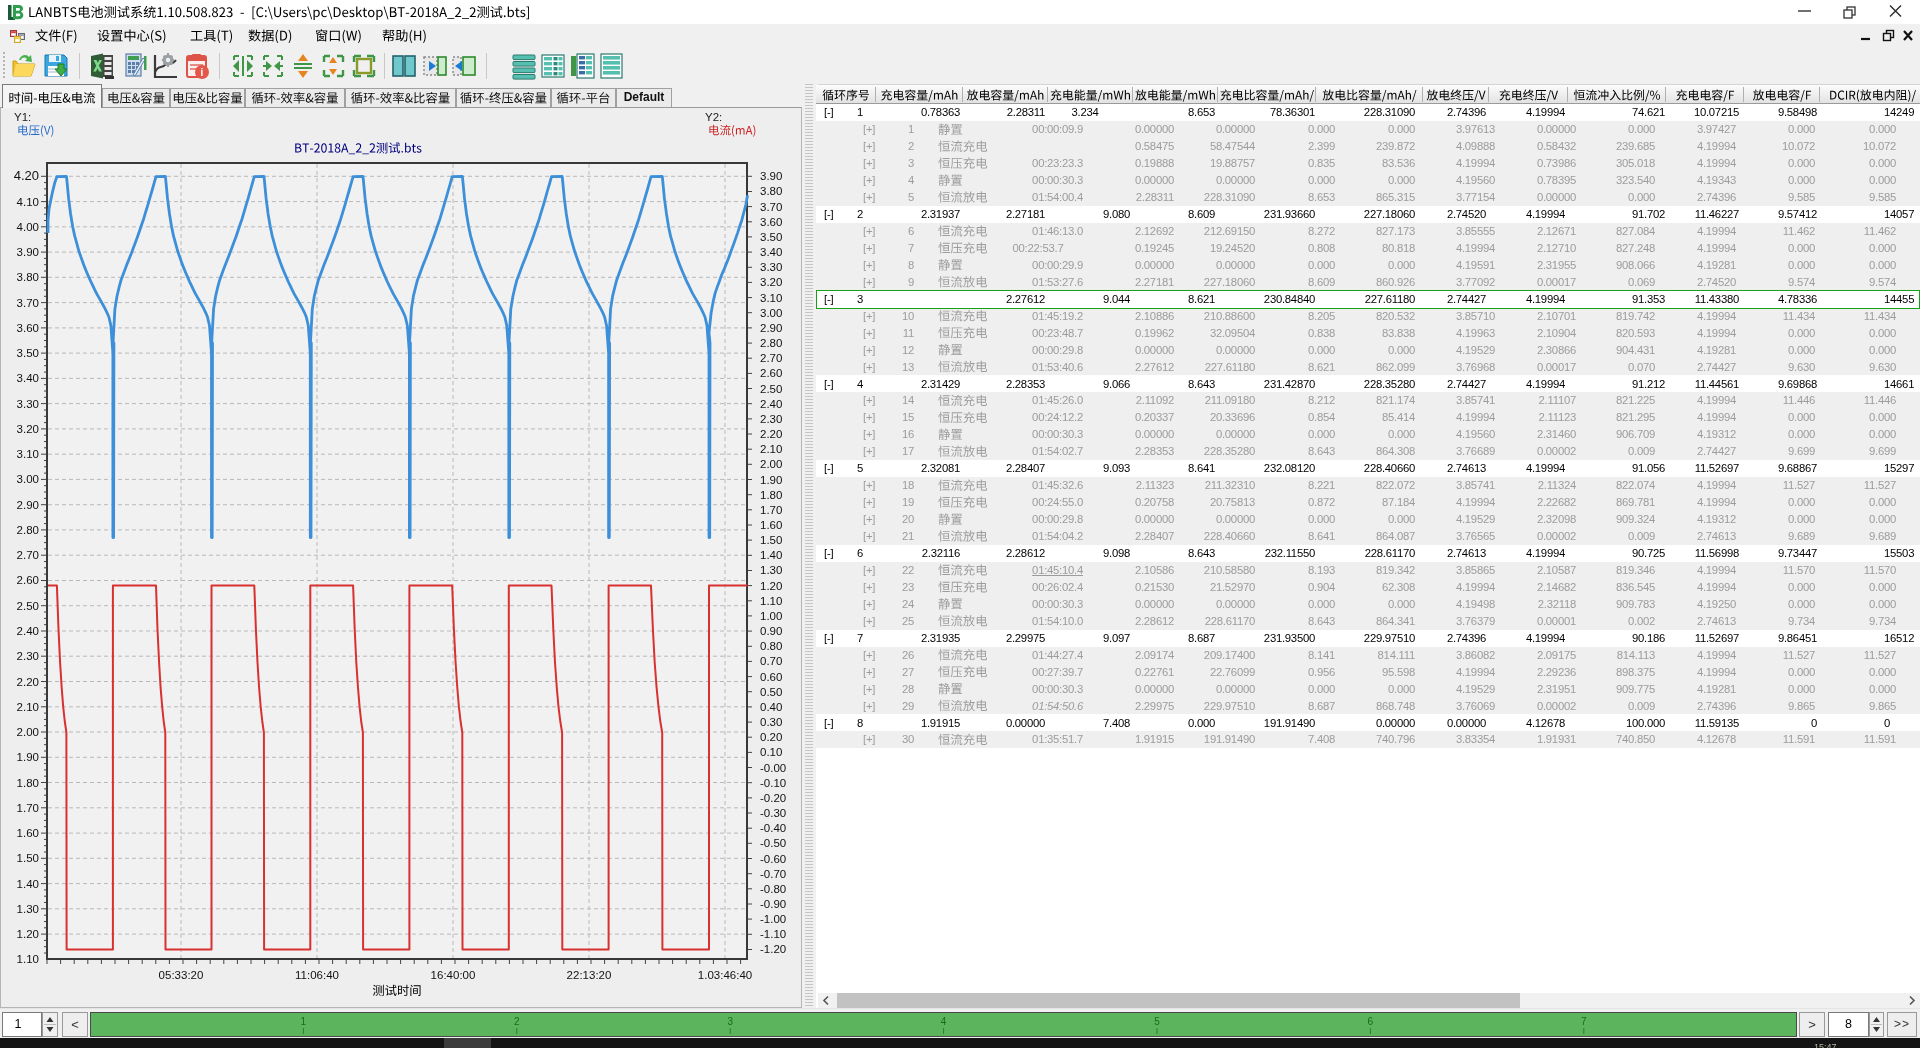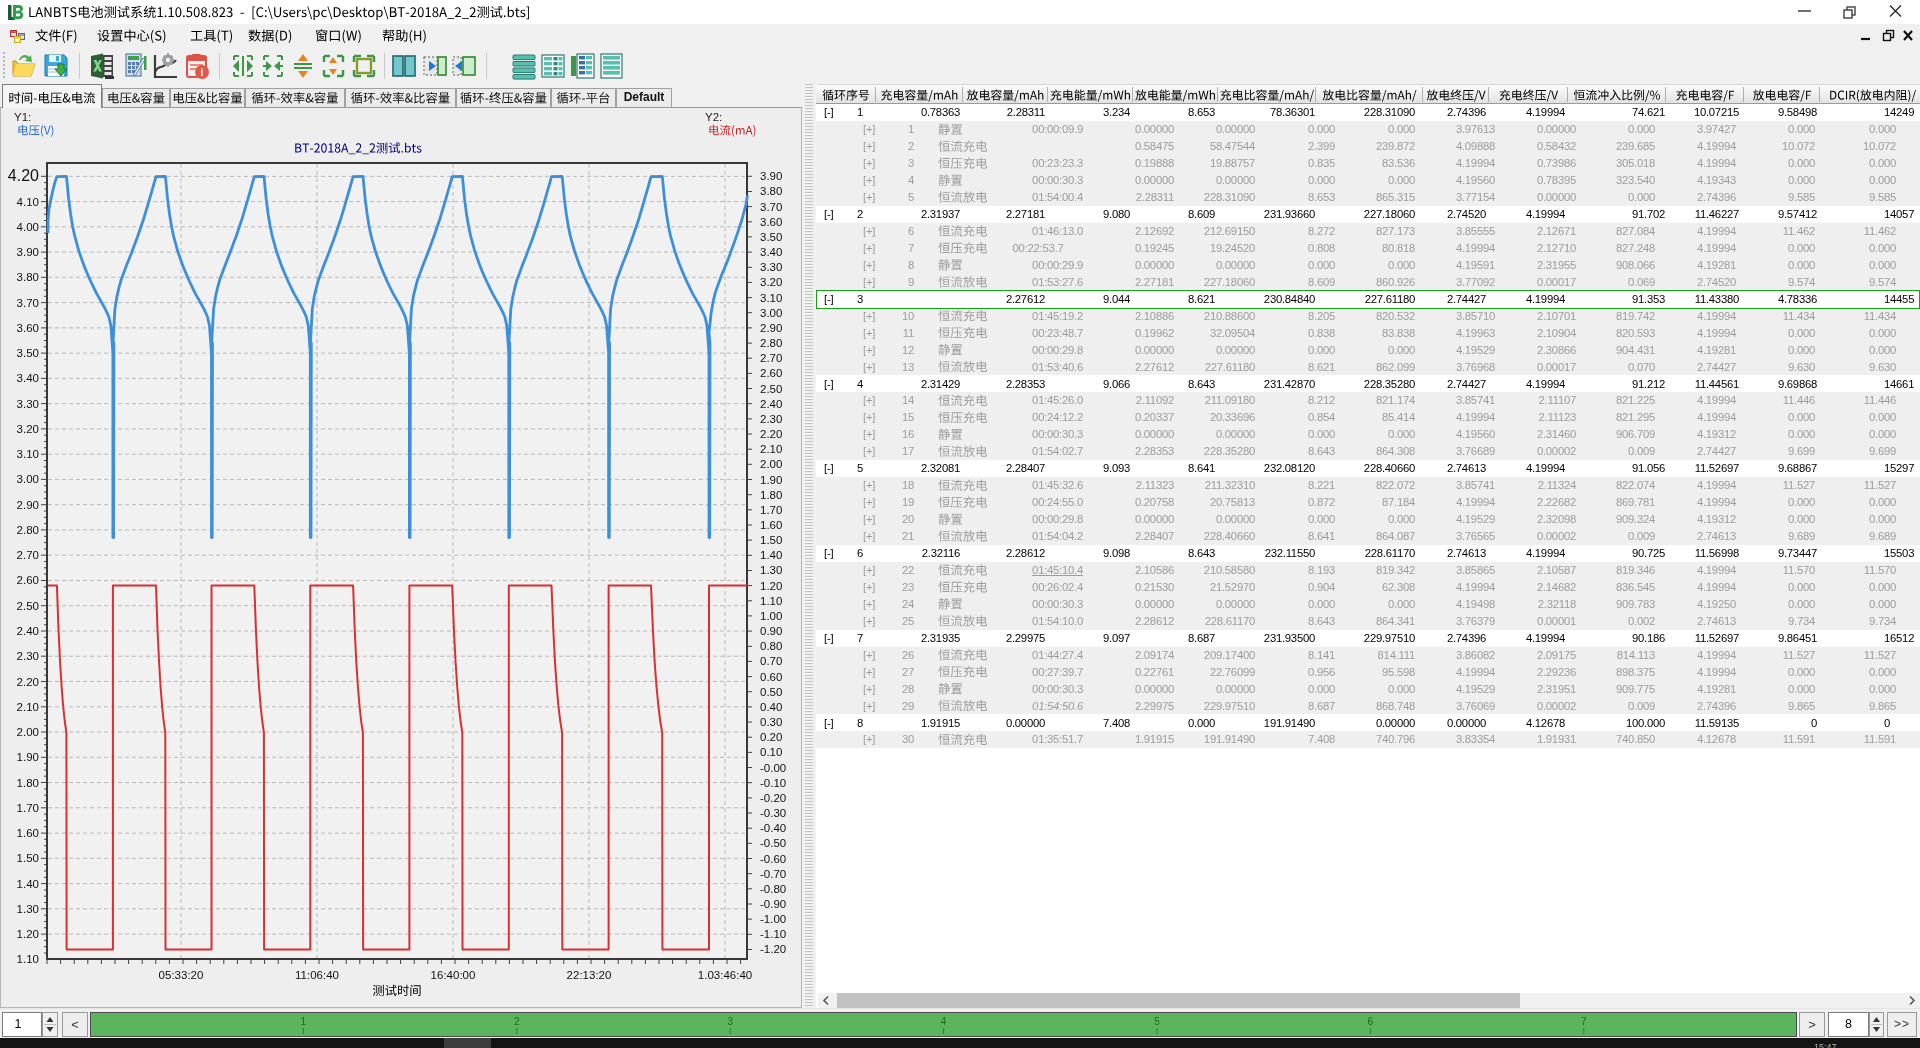--- a/index.html
+++ b/index.html
@@ -225,21 +225,21 @@
       <path d="M453 164 V958" stroke="#b9b9b9" stroke-width="1" stroke-dasharray="4 3" fill="none"></path>
       <path d="M589 164 V958" stroke="#b9b9b9" stroke-width="1" stroke-dasharray="4 3" fill="none"></path>
       <path d="M725 164 V958" stroke="#b9b9b9" stroke-width="1" stroke-dasharray="4 3" fill="none"></path>
       <path d="M41 176.3 h6 M44 182.6 h3 M44 188.9 h3 M44 195.2 h3 M41 201.6 h6 M44 207.9 h3 M44 214.2 h3 M44 220.5 h3 M41 226.8 h6 M44 233.1 h3 M44 239.4 h3 M44 245.8 h3 M41 252.1 h6 M44 258.4 h3 M44 264.7 h3 M44 271.0 h3 M41 277.3 h6 M44 283.7 h3 M44 290.0 h3 M44 296.3 h3 M41 302.6 h6 M44 308.9 h3 M44 315.2 h3 M44 321.5 h3 M41 327.9 h6 M44 334.2 h3 M44 340.5 h3 M44 346.8 h3 M41 353.1 h6 M44 359.4 h3 M44 365.7 h3 M44 372.1 h3 M41 378.4 h6 M44 384.7 h3 M44 391.0 h3 M44 397.3 h3 M41 403.6 h6 M44 410.0 h3 M44 416.3 h3 M44 422.6 h3 M41 428.9 h6 M44 435.2 h3 M44 441.5 h3 M44 447.8 h3 M41 454.2 h6 M44 460.5 h3 M44 466.8 h3 M44 473.1 h3 M41 479.4 h6 M44 485.7 h3 M44 492.0 h3 M44 498.4 h3 M41 504.7 h6 M44 511.0 h3 M44 517.3 h3 M44 523.6 h3 M41 529.9 h6 M44 536.3 h3 M44 542.6 h3 M44 548.9 h3 M41 555.2 h6 M44 561.5 h3 M44 567.8 h3 M44 574.1 h3 M41 580.5 h6 M44 586.8 h3 M44 593.1 h3 M44 599.4 h3 M41 605.7 h6 M44 612.0 h3 M44 618.4 h3 M44 624.7 h3 M41 631.0 h6 M44 637.3 h3 M44 643.6 h3 M44 649.9 h3 M41 656.2 h6 M44 662.6 h3 M44 668.9 h3 M44 675.2 h3 M41 681.5 h6 M44 687.8 h3 M44 694.1 h3 M44 700.4 h3 M41 706.8 h6 M44 713.1 h3 M44 719.4 h3 M44 725.7 h3 M41 732.0 h6 M44 738.3 h3 M44 744.7 h3 M44 751.0 h3 M41 757.3 h6 M44 763.6 h3 M44 769.9 h3 M44 776.2 h3 M41 782.5 h6 M44 788.9 h3 M44 795.2 h3 M44 801.5 h3 M41 807.8 h6 M44 814.1 h3 M44 820.4 h3 M44 826.7 h3 M41 833.1 h6 M44 839.4 h3 M44 845.7 h3 M44 852.0 h3 M41 858.3 h6 M44 864.6 h3 M44 871.0 h3 M44 877.3 h3 M41 883.6 h6 M44 889.9 h3 M44 896.2 h3 M44 902.5 h3 M41 908.8 h6 M44 915.2 h3 M44 921.5 h3 M44 927.8 h3 M41 934.1 h6 M44 940.4 h3 M44 946.7 h3 M44 953.0 h3 M747 176.3 h5 M747 191.5 h5 M747 206.6 h5 M747 221.8 h5 M747 236.9 h5 M747 252.1 h5 M747 267.3 h5 M747 282.4 h5 M747 297.6 h5 M747 312.7 h5 M747 327.9 h5 M747 343.1 h5 M747 358.2 h5 M747 373.4 h5 M747 388.5 h5 M747 403.7 h5 M747 418.9 h5 M747 434.0 h5 M747 449.2 h5 M747 464.3 h5 M747 479.5 h5 M747 494.7 h5 M747 509.8 h5 M747 525.0 h5 M747 540.1 h5 M747 555.3 h5 M747 570.5 h5 M747 585.6 h5 M747 600.8 h5 M747 615.9 h5 M747 631.1 h5 M747 646.3 h5 M747 661.4 h5 M747 676.6 h5 M747 691.7 h5 M747 706.9 h5 M747 722.1 h5 M747 737.2 h5 M747 752.4 h5 M747 767.5 h5 M747 782.7 h5 M747 797.9 h5 M747 813.0 h5 M747 828.2 h5 M747 843.3 h5 M747 858.5 h5 M747 873.7 h5 M747 888.8 h5 M747 904.0 h5 M747 919.1 h5 M747 934.3 h5 M747 949.5 h5 M47.0 959 v5 M60.6 959 v5 M74.2 959 v5 M87.8 959 v5 M101.4 959 v5 M115.0 959 v5 M128.6 959 v5 M142.2 959 v5 M155.8 959 v5 M169.4 959 v5 M183.0 959 v5 M196.6 959 v5 M210.2 959 v5 M223.8 959 v5 M237.4 959 v5 M251.0 959 v5 M264.6 959 v5 M278.2 959 v5 M291.8 959 v5 M305.4 959 v5 M319.0 959 v5 M332.6 959 v5 M346.2 959 v5 M359.8 959 v5 M373.4 959 v5 M387.0 959 v5 M400.6 959 v5 M414.2 959 v5 M427.8 959 v5 M441.4 959 v5 M455.0 959 v5 M468.6 959 v5 M482.2 959 v5 M495.8 959 v5 M509.4 959 v5 M523.0 959 v5 M536.6 959 v5 M550.2 959 v5 M563.8 959 v5 M577.4 959 v5 M591.0 959 v5 M604.6 959 v5 M618.2 959 v5 M631.8 959 v5 M645.4 959 v5 M659.0 959 v5 M672.6 959 v5 M686.2 959 v5 M699.8 959 v5 M713.4 959 v5 M727.0 959 v5 M740.6 959 v5" stroke="#444" stroke-width="1" fill="none"></path>
       <rect x="47" y="163" width="700" height="796" fill="none" stroke="#383838" stroke-width="2"></rect>
       <path d="M48.0 585.6 L48.0 585.6 L56.9 585.6 L58.5 629.3 L60.1 662.5 L61.7 687.7 L63.2 706.9 L64.8 721.5 L66.4 732.5 L66.6 949.5 L112.9 949.5 L112.9 585.6 L156.0 585.6 L157.5 629.3 L159.1 662.5 L160.6 687.7 L162.2 706.9 L163.7 721.5 L165.3 732.5 L165.5 949.5 L211.5 949.5 L211.5 585.6 L254.3 585.6 L255.9 629.3 L257.5 662.5 L259.1 687.7 L260.7 706.9 L262.3 721.5 L263.9 732.5 L264.1 949.5 L310.3 949.5 L310.3 585.6 L353.1 585.6 L354.7 629.3 L356.3 662.5 L358.0 687.7 L359.6 706.9 L361.2 721.5 L362.9 732.5 L363.1 949.5 L409.4 949.5 L409.4 585.6 L452.2 585.6 L453.9 629.3 L455.6 662.5 L457.3 687.7 L458.9 706.9 L460.6 721.5 L462.3 732.5 L462.5 949.5 L508.8 949.5 L508.8 585.6 L551.5 585.6 L553.3 629.3 L555.0 662.5 L556.8 687.7 L558.5 706.9 L560.3 721.5 L562.1 732.5 L562.3 949.5 L608.6 949.5 L608.6 585.6 L651.0 585.6 L652.9 629.3 L654.7 662.5 L656.6 687.7 L658.5 706.9 L660.3 721.5 L662.2 732.5 L662.4 949.5 L709.0 949.5 L709.0 585.6 L747.5 585.6" stroke="#d93030" stroke-width="2" fill="none" stroke-linejoin="round"></path>
       <path d="M48.0 232.9 L48.0 232.9 L48.0 220.4 L49.0 209.1 L51.0 199.0 L53.0 189.8 L54.9 182.3 L56.9 176.6 L66.4 176.3 L66.6 177.3 L68.6 198.4 L70.6 214.0 L72.6 226.3 L74.7 235.9 L76.7 243.2 L78.7 250.5 L80.7 256.4 L82.7 261.9 L84.7 267.4 L86.7 272.2 L88.7 276.9 L90.8 281.5 L92.8 285.7 L94.8 289.8 L96.8 293.9 L98.8 297.4 L100.8 300.9 L102.8 304.5 L104.8 308.2 L106.8 312.3 L108.9 317.0 L110.9 325.8 L112.9 353.1 L112.9 537.5 L113.6 537.5 L113.9 343.0 L112.9 345.5 L114.9 308.9 L117.0 296.2 L119.0 287.6 L121.1 279.9 L123.1 274.4 L125.2 268.9 L127.2 263.6 L129.3 258.5 L131.4 253.3 L133.4 247.8 L135.5 242.3 L137.5 236.7 L139.6 230.7 L141.6 224.7 L143.7 218.7 L145.7 211.9 L147.8 205.1 L149.8 198.2 L151.9 191.0 L153.9 183.8 L156.0 176.6 L165.3 176.3 L165.5 177.3 L167.5 198.4 L169.5 214.0 L171.5 226.3 L173.5 235.9 L175.5 243.2 L177.5 250.5 L179.5 256.4 L181.5 261.9 L183.5 267.4 L185.5 272.2 L187.5 276.9 L189.5 281.5 L191.5 285.7 L193.5 289.8 L195.5 293.9 L197.5 297.4 L199.5 300.9 L201.5 304.5 L203.5 308.2 L205.5 312.3 L207.5 317.0 L209.5 325.8 L211.5 353.1 L211.5 537.5 L212.2 537.5 L212.5 343.0 L211.5 345.5 L213.6 308.9 L215.6 296.2 L217.6 287.6 L219.7 279.9 L221.7 274.4 L223.7 268.9 L225.8 263.6 L227.8 258.5 L229.8 253.3 L231.9 247.8 L233.9 242.3 L236.0 236.7 L238.0 230.7 L240.0 224.7 L242.1 218.7 L244.1 211.9 L246.1 205.1 L248.2 198.2 L250.2 191.0 L252.2 183.8 L254.3 176.6 L263.9 176.3 L264.1 177.3 L266.1 198.4 L268.1 214.0 L270.2 226.3 L272.2 235.9 L274.2 243.2 L276.2 250.5 L278.2 256.4 L280.2 261.9 L282.2 267.4 L284.2 272.2 L286.2 276.9 L288.2 281.5 L290.2 285.7 L292.2 289.8 L294.2 293.9 L296.2 297.4 L298.2 300.9 L300.2 304.5 L302.2 308.2 L304.3 312.3 L306.3 317.0 L308.3 325.8 L310.3 353.1 L310.3 537.5 L311.0 537.5 L311.3 343.0 L310.3 345.5 L312.3 308.9 L314.3 296.2 L316.4 287.6 L318.4 279.9 L320.5 274.4 L322.5 268.9 L324.5 263.6 L326.6 258.5 L328.6 253.3 L330.6 247.8 L332.7 242.3 L334.7 236.7 L336.8 230.7 L338.8 224.7 L340.8 218.7 L342.9 211.9 L344.9 205.1 L346.9 198.2 L349.0 191.0 L351.0 183.8 L353.1 176.6 L362.9 176.3 L363.1 177.3 L365.1 198.4 L367.1 214.0 L369.1 226.3 L371.1 235.9 L373.1 243.2 L375.2 250.5 L377.2 256.4 L379.2 261.9 L381.2 267.4 L383.2 272.2 L385.2 276.9 L387.2 281.5 L389.2 285.7 L391.3 289.8 L393.3 293.9 L395.3 297.4 L397.3 300.9 L399.3 304.5 L401.3 308.2 L403.3 312.3 L405.3 317.0 L407.4 325.8 L409.4 353.1 L409.4 537.5 L410.1 537.5 L410.4 343.0 L409.4 345.5 L411.4 308.9 L413.4 296.2 L415.5 287.6 L417.5 279.9 L419.6 274.4 L421.6 268.9 L423.6 263.6 L425.7 258.5 L427.7 253.3 L429.8 247.8 L431.8 242.3 L433.8 236.7 L435.9 230.7 L437.9 224.7 L440.0 218.7 L442.0 211.9 L444.0 205.1 L446.1 198.2 L448.1 191.0 L450.2 183.8 L452.2 176.6 L462.3 176.3 L462.5 177.3 L464.5 198.4 L466.5 214.0 L468.6 226.3 L470.6 235.9 L472.6 243.2 L474.6 250.5 L476.6 256.4 L478.6 261.9 L480.6 267.4 L482.6 272.2 L484.7 276.9 L486.7 281.5 L488.7 285.7 L490.7 289.8 L492.7 293.9 L494.7 297.4 L496.7 300.9 L498.7 304.5 L500.8 308.2 L502.8 312.3 L504.8 317.0 L506.8 325.8 L508.8 353.1 L508.8 537.5 L509.5 537.5 L509.8 343.0 L508.8 345.5 L510.8 308.9 L512.9 296.2 L514.9 287.6 L516.9 279.9 L519.0 274.4 L521.0 268.9 L523.0 263.6 L525.1 258.5 L527.1 253.3 L529.1 247.8 L531.2 242.3 L533.2 236.7 L535.2 230.7 L537.3 224.7 L539.3 218.7 L541.3 211.9 L543.4 205.1 L545.4 198.2 L547.4 191.0 L549.5 183.8 L551.5 176.6 L562.1 176.3 L562.3 177.3 L564.3 198.4 L566.3 214.0 L568.3 226.3 L570.3 235.9 L572.3 243.2 L574.4 250.5 L576.4 256.4 L578.4 261.9 L580.4 267.4 L582.4 272.2 L584.4 276.9 L586.4 281.5 L588.5 285.7 L590.5 289.8 L592.5 293.9 L594.5 297.4 L596.5 300.9 L598.5 304.5 L600.5 308.2 L602.6 312.3 L604.6 317.0 L606.6 325.8 L608.6 353.1 L608.6 537.5 L609.3 537.5 L609.6 343.0 L608.6 345.5 L610.6 308.9 L612.6 296.2 L614.7 287.6 L616.7 279.9 L618.7 274.4 L620.7 268.9 L622.7 263.6 L624.7 258.5 L626.8 253.3 L628.8 247.8 L630.8 242.3 L632.8 236.7 L634.8 230.7 L636.9 224.7 L638.9 218.7 L640.9 211.9 L642.9 205.1 L644.9 198.2 L647.0 191.0 L649.0 183.8 L651.0 176.6 L662.2 176.3 L662.4 177.3 L664.4 198.4 L666.5 214.0 L668.5 226.3 L670.5 235.9 L672.6 243.2 L674.6 250.5 L676.6 256.4 L678.6 261.9 L680.7 267.4 L682.7 272.2 L684.7 276.9 L686.7 281.5 L688.8 285.7 L690.8 289.8 L692.8 293.9 L694.8 297.4 L696.9 300.9 L698.9 304.5 L700.9 308.2 L702.9 312.3 L705.0 317.0 L707.0 325.8 L709.0 353.1 L709.0 537.5 L709.7 537.5 L710.0 343.0 L709.0 332.9 L711.1 313.0 L713.1 301.9 L715.2 292.9 L717.2 287.1 L719.3 281.4 L721.3 275.8 L723.4 270.9 L725.4 265.9 L727.5 260.9 L729.5 255.6 L731.5 249.9 L733.6 244.3 L735.6 238.6 L737.7 232.6 L739.7 226.4 L741.8 220.2 L743.8 212.5 L745.9 204.5 L747.5 195.2" stroke="#3c8fd8" stroke-width="2.8" fill="none" stroke-linejoin="round"></path>
     </svg>
     <div style="position:absolute;left:14px;top:111px;width:30px;height:12px;font-size:11.5px;color:#222;text-align:left;line-height:12px;white-space:nowrap;">Y1:</div>
     <div style="position:absolute;left:705px;top:111px;width:30px;height:12px;font-size:11.5px;color:#222;text-align:left;line-height:12px;white-space:nowrap;">Y2:</div>
-    <div style="position:absolute;left:2px;top:169.3px;width:37px;height:14px;font-size:16px;color:#111;text-align:right;line-height:14px;white-space:nowrap;">4.20</div>
+    <div style="position:absolute;left:2px;top:169.3px;width:37px;height:14px;font-size:13px;color:#111;text-align:right;line-height:14px;white-space:nowrap;">4.20</div>
     <div style="position:absolute;left:2px;top:194.56px;width:37px;height:14px;font-size:11.5px;color:#111;text-align:right;line-height:14px;white-space:nowrap;">4.10</div>
     <div style="position:absolute;left:2px;top:219.82px;width:37px;height:14px;font-size:11.5px;color:#111;text-align:right;line-height:14px;white-space:nowrap;">4.00</div>
     <div style="position:absolute;left:2px;top:245.08px;width:37px;height:14px;font-size:11.5px;color:#111;text-align:right;line-height:14px;white-space:nowrap;">3.90</div>
     <div style="position:absolute;left:2px;top:270.34px;width:37px;height:14px;font-size:11.5px;color:#111;text-align:right;line-height:14px;white-space:nowrap;">3.80</div>
     <div style="position:absolute;left:2px;top:295.6px;width:37px;height:14px;font-size:11.5px;color:#111;text-align:right;line-height:14px;white-space:nowrap;">3.70</div>
     <div style="position:absolute;left:2px;top:320.86px;width:37px;height:14px;font-size:11.5px;color:#111;text-align:right;line-height:14px;white-space:nowrap;">3.60</div>
     <div style="position:absolute;left:2px;top:346.12px;width:37px;height:14px;font-size:11.5px;color:#111;text-align:right;line-height:14px;white-space:nowrap;">3.50</div>
     <div style="position:absolute;left:2px;top:371.38px;width:37px;height:14px;font-size:11.5px;color:#111;text-align:right;line-height:14px;white-space:nowrap;">3.40</div>
     <div style="position:absolute;left:2px;top:396.64px;width:37px;height:14px;font-size:11.5px;color:#111;text-align:right;line-height:14px;white-space:nowrap;">3.30</div>
     <div style="position:absolute;left:2px;top:421.9px;width:37px;height:14px;font-size:11.5px;color:#111;text-align:right;line-height:14px;white-space:nowrap;">3.20</div>
@@ -337,21 +337,21 @@
     <div style="position:absolute;left:1488px;top:87px;width:1px;height:15px;background:#b0b0b0;"></div>
     <div style="position:absolute;left:1567px;top:87px;width:1px;height:15px;background:#b0b0b0;"></div>
     <div style="position:absolute;left:1665px;top:87px;width:1px;height:15px;background:#b0b0b0;"></div>
     <div style="position:absolute;left:1743px;top:87px;width:1px;height:15px;background:#b0b0b0;"></div>
     <div style="position:absolute;left:1819px;top:87px;width:1px;height:15px;background:#b0b0b0;"></div>
     <div style="position:absolute;left:816px;top:104.30px;width:1104px;height:16.95px;background:#ffffff;color:#000;font-size:11.3px;letter-spacing:-0.25px;line-height:16.95px;">
       <span style="position:absolute;left:8px;">[-]</span>
       <span style="position:absolute;left:41px;">1</span>
       <span style="position:absolute;left:54px;width:90px;text-align:right;">0.78363</span>
       <span style="position:absolute;left:139px;width:90px;text-align:right;">2.28311</span>
-      <span style="position:absolute;left:224px;width:90px;text-align:right;">3.234</span>
+      <span style="position:absolute;left:224px;width:90px;text-align:center;">3.234</span>
       <span style="position:absolute;left:309px;width:90px;text-align:right;">8.653</span>
       <span style="position:absolute;left:409px;width:90px;text-align:right;">78.36301</span>
       <span style="position:absolute;left:509px;width:90px;text-align:right;">228.31090</span>
       <span style="position:absolute;left:580px;width:90px;text-align:right;">2.74396</span>
       <span style="position:absolute;left:659px;width:90px;text-align:right;">4.19994</span>
       <span style="position:absolute;left:759px;width:90px;text-align:right;">74.621</span>
       <span style="position:absolute;left:833px;width:90px;text-align:right;">10.07215</span>
       <span style="position:absolute;left:911px;width:90px;text-align:right;">9.58498</span>
       <span style="position:absolute;left:1068px;">14249</span>
     </div>

